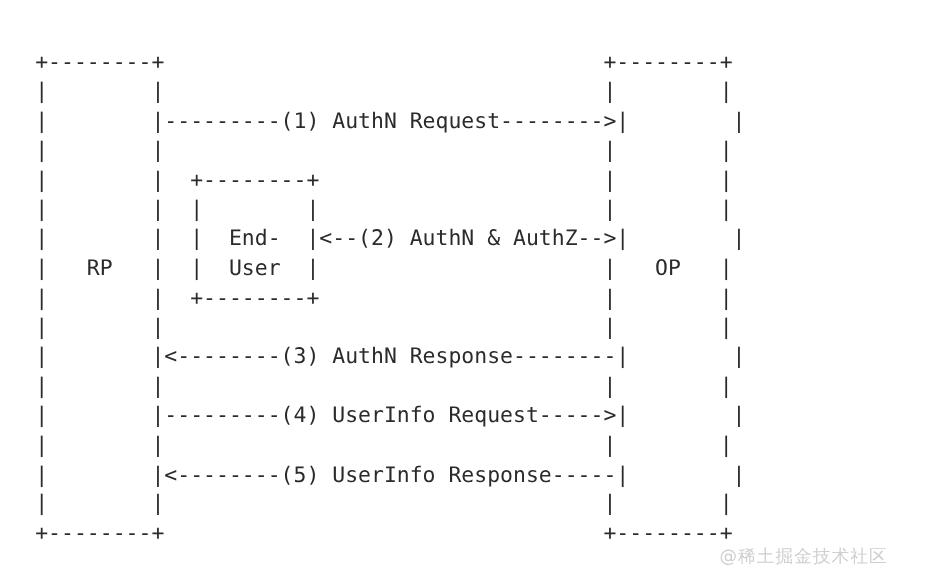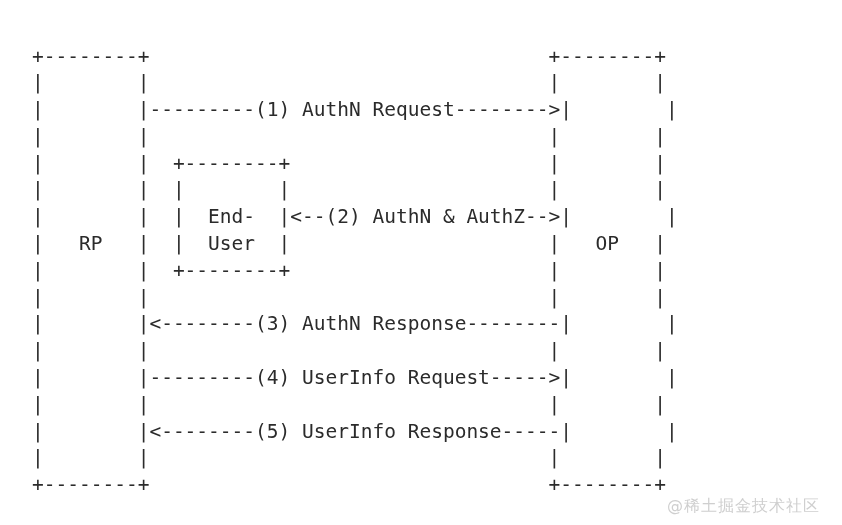--- a/index.html
+++ b/index.html
@@ -30,21 +30,21 @@
   }
 
   #ascii-diagram .row {
     display: block;
     height: 26.8px;
     white-space: pre;
   }
 
   #watermark {
     position: absolute;
-    right: 22px;
+    right: 35px;
     bottom: 8px;
     font-family: "DejaVu Sans", "Liberation Sans", sans-serif;
     font-size: 16px;
     color: #cfcfcf;
     letter-spacing: 1px;
     white-space: pre;
     user-select: none;
   }
 </style>
 </head>

